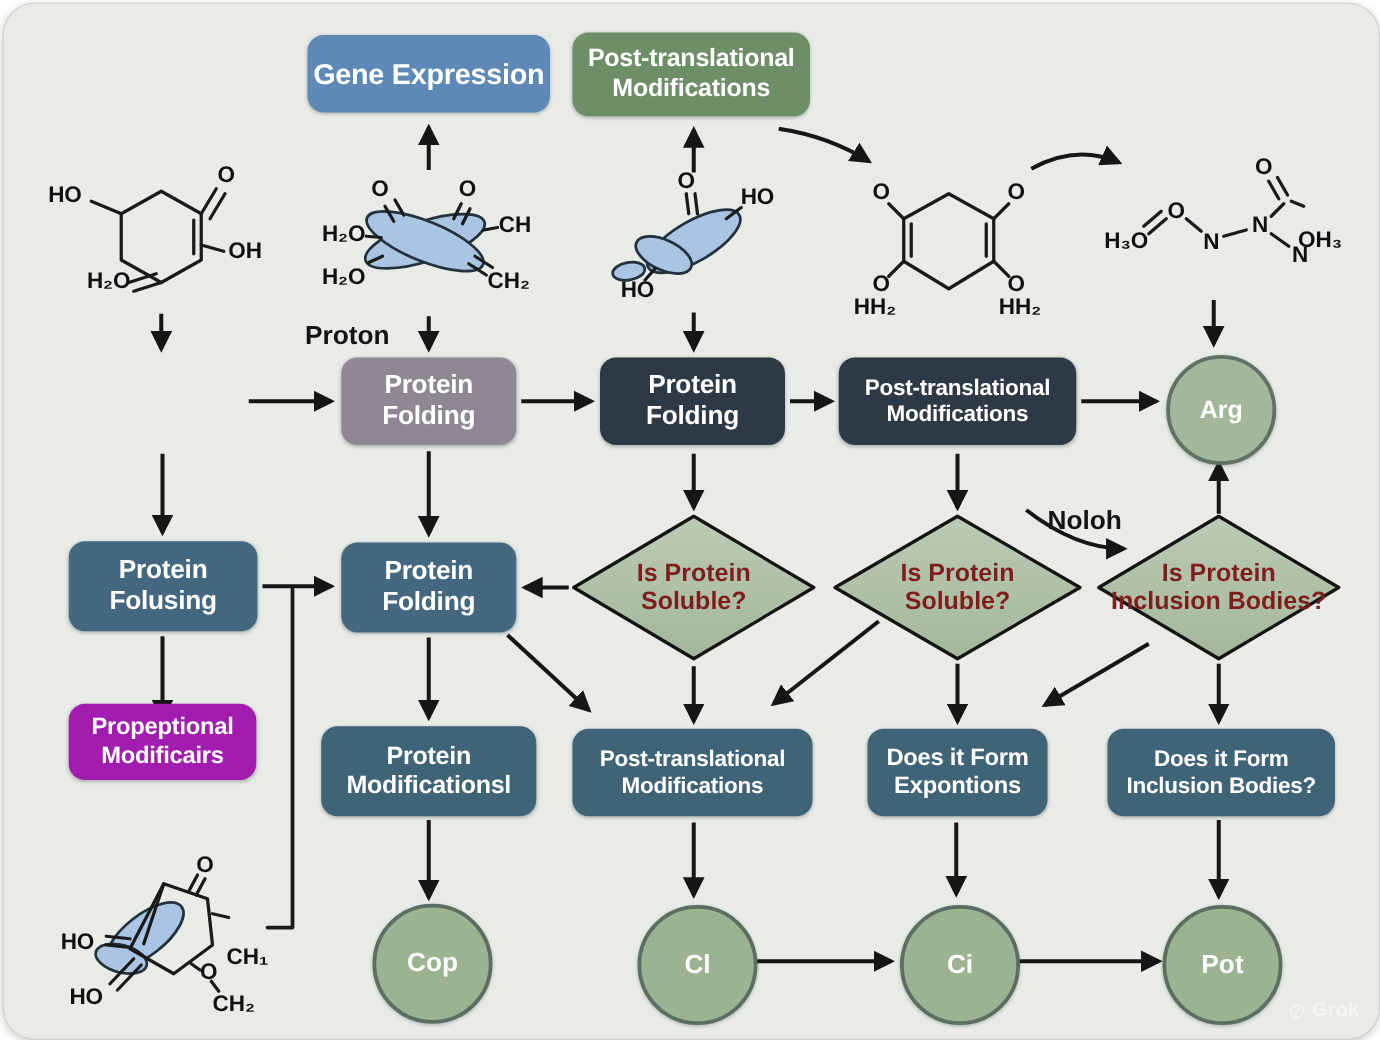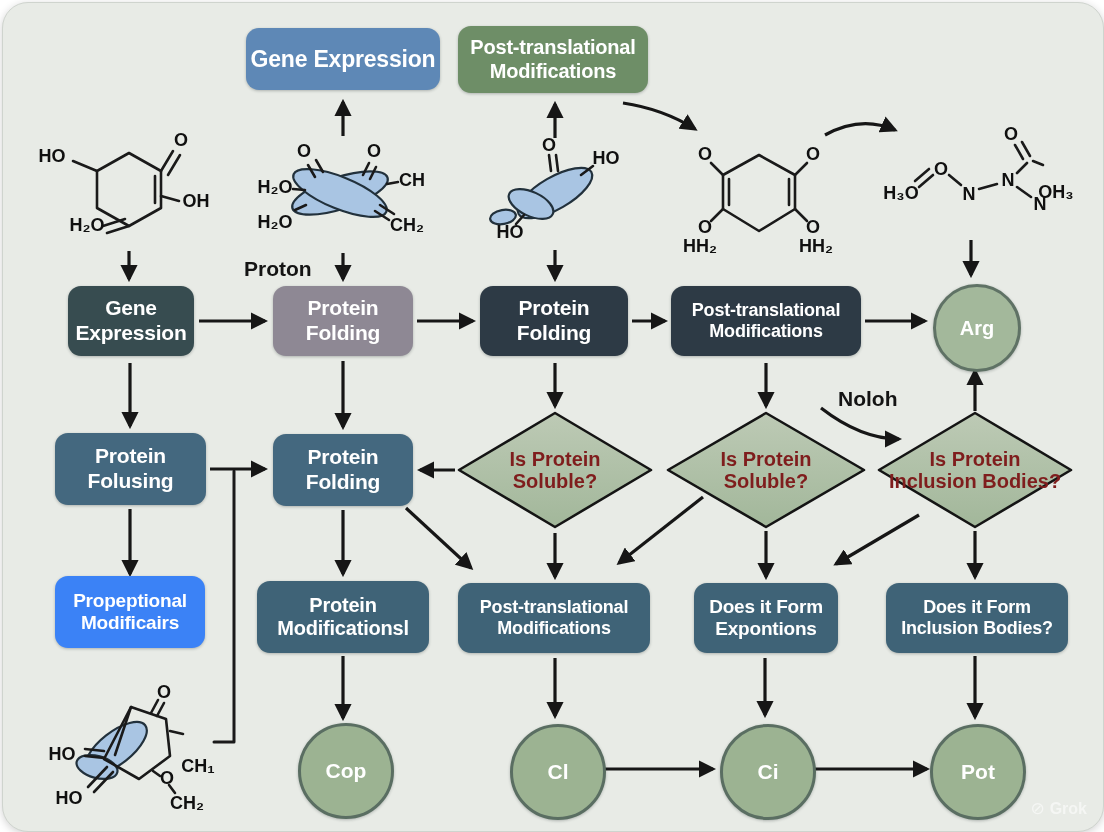--- a/index.html
+++ b/index.html
@@ -172,59 +172,57 @@
       <path d="M620,100 Q660,106 692,126" marker-end="url(#ah)"></path>
       <path d="M822,132 Q858,112 892,127" marker-end="url(#ah)"></path>
       <path d="M818,405 Q858,436 896,436" marker-end="url(#ah)"></path>
     </g>
   </svg>
 
   <div class="node" style="left:243px;top:25px;width:194px;height:62px;background:#5e88b6;font-size:23px;">Gene Expression</div>
   <div class="node" style="left:455px;top:23px;width:190px;height:67px;background:#6e8e67;font-size:20px;">Post-translational
 Modifications</div>
 
-  <div class="node" style="left:65px;top:283px;width:126px;height:70px;background:#374c50;font-size:21px;">Gene
-Expression</div>
   <div class="node" style="left:270px;top:283px;width:140px;height:70px;background:#8e8894;font-size:21px;">Protein
 Folding</div>
   <div class="node" style="left:477px;top:283px;width:148px;height:70px;background:#2d3a45;font-size:21px;">Protein
 Folding</div>
   <div class="node" style="left:668px;top:283px;width:190px;height:70px;background:#2d3a45;font-size:18px;">Post-translational
 Modifications</div>
   <div class="circle" style="left:930px;top:281px;width:82px;height:82px;background:#a3b89b;border-color:#5f7265;font-size:20px;">Arg</div>
 
   <div class="node" style="left:52px;top:430px;width:151px;height:72px;background:#44687f;font-size:21px;">Protein
 Folusing</div>
   <div class="node" style="left:270px;top:431px;width:140px;height:72px;background:#44687f;font-size:21px;">Protein
 Folding</div>
   <div class="diamond-label" style="left:457px;top:424px;width:190px;height:86px;font-size:20px;">Is Protein
 Soluble?</div>
   <div class="diamond-label" style="left:668px;top:424px;width:190px;height:86px;font-size:20px;">Is Protein
 Soluble?</div>
   <div class="diamond-label" style="left:872px;top:424px;width:200px;height:86px;font-size:20px;">Is Protein
 Inclusion Bodies?</div>
 
-  <div class="node" style="left:52px;top:573px;width:150px;height:72px;background:#3b82f6;font-size:19px;">Propeptional
+  <div class="node" style="left:52px;top:560px;width:150px;height:61px;background:#a21caf;font-size:19px;">Propeptional
 Modificairs</div>
   <div class="node" style="left:254px;top:578px;width:172px;height:72px;background:#3f6377;font-size:20px;">Protein
 Modificationsl</div>
   <div class="node" style="left:455px;top:580px;width:192px;height:70px;background:#3f6377;font-size:18px;">Post-translational
 Modifications</div>
   <div class="node" style="left:691px;top:580px;width:144px;height:70px;background:#3f6377;font-size:19px;">Does it Form
 Expontions</div>
   <div class="node" style="left:883px;top:580px;width:182px;height:70px;background:#3f6377;font-size:18px;">Does it Form
 Inclusion Bodies?</div>
 
   <div class="circle" style="left:295px;top:720px;width:90px;height:90px;">Cop</div>
   <div class="circle" style="left:717px;top:721px;width:90px;height:90px;">Ci</div>
   <div class="circle" style="left:507px;top:721px;width:90px;height:90px;">Cl</div>
   <div class="circle" style="left:927px;top:721px;width:90px;height:90px;">Pot</div>
 
   <div class="note" style="left:194px;top:254px;margin-left:47px;">Proton</div>
-  <div class="note" style="left:835px;top:384px;text-align:right;">Noloh</div>
+  <div class="note" style="left:835px;top:402px;text-align:right;">Noloh</div>
 
   <span class="mol-label" style="left:49px;top:153px;">HO</span>
   <span class="mol-label" style="left:178px;top:137px;">O</span>
   <span class="mol-label" style="left:193px;top:198px;">OH</span>
   <span class="mol-label" style="left:84px;top:222px;">H₂O</span>
 
   <span class="mol-label" style="left:301px;top:148px;">O</span>
   <span class="mol-label" style="left:371px;top:148px;">O</span>
   <span class="mol-label" style="left:272px;top:184px;">H₂O</span>
   <span class="mol-label" style="left:409px;top:177px;">CH</span>

